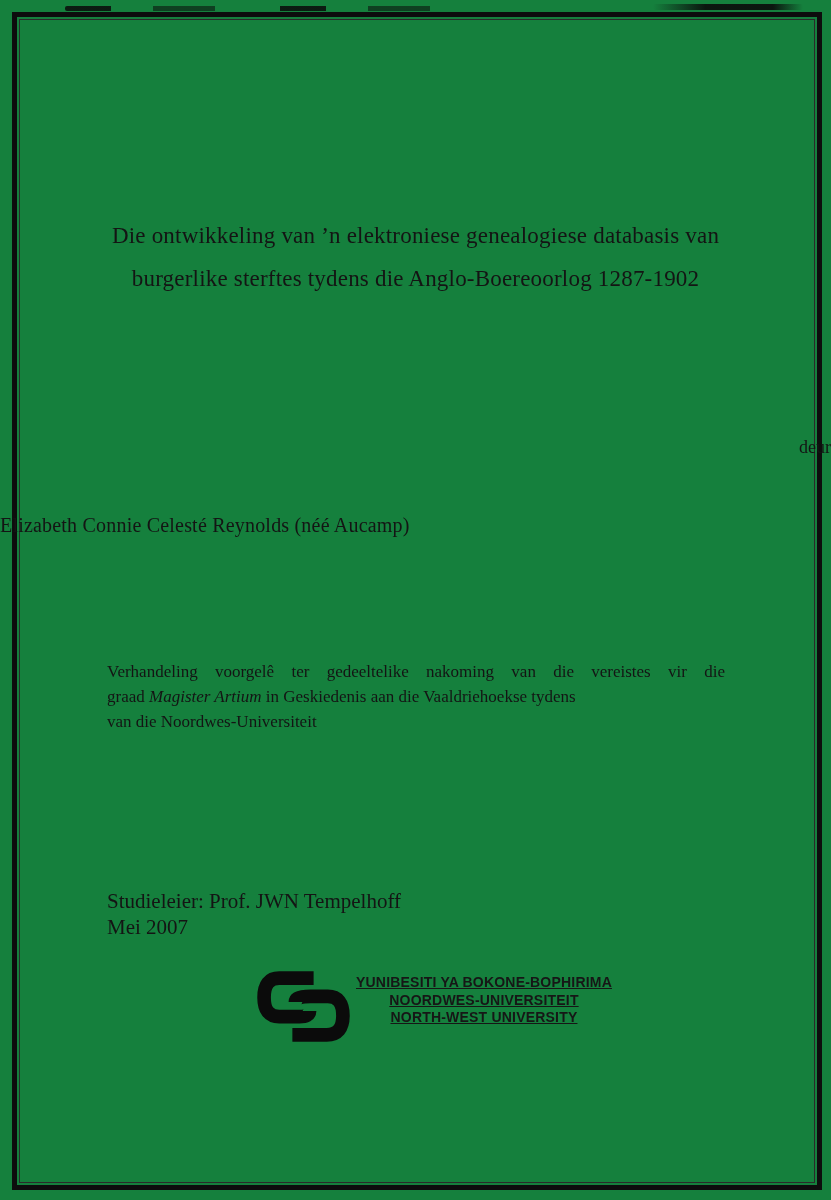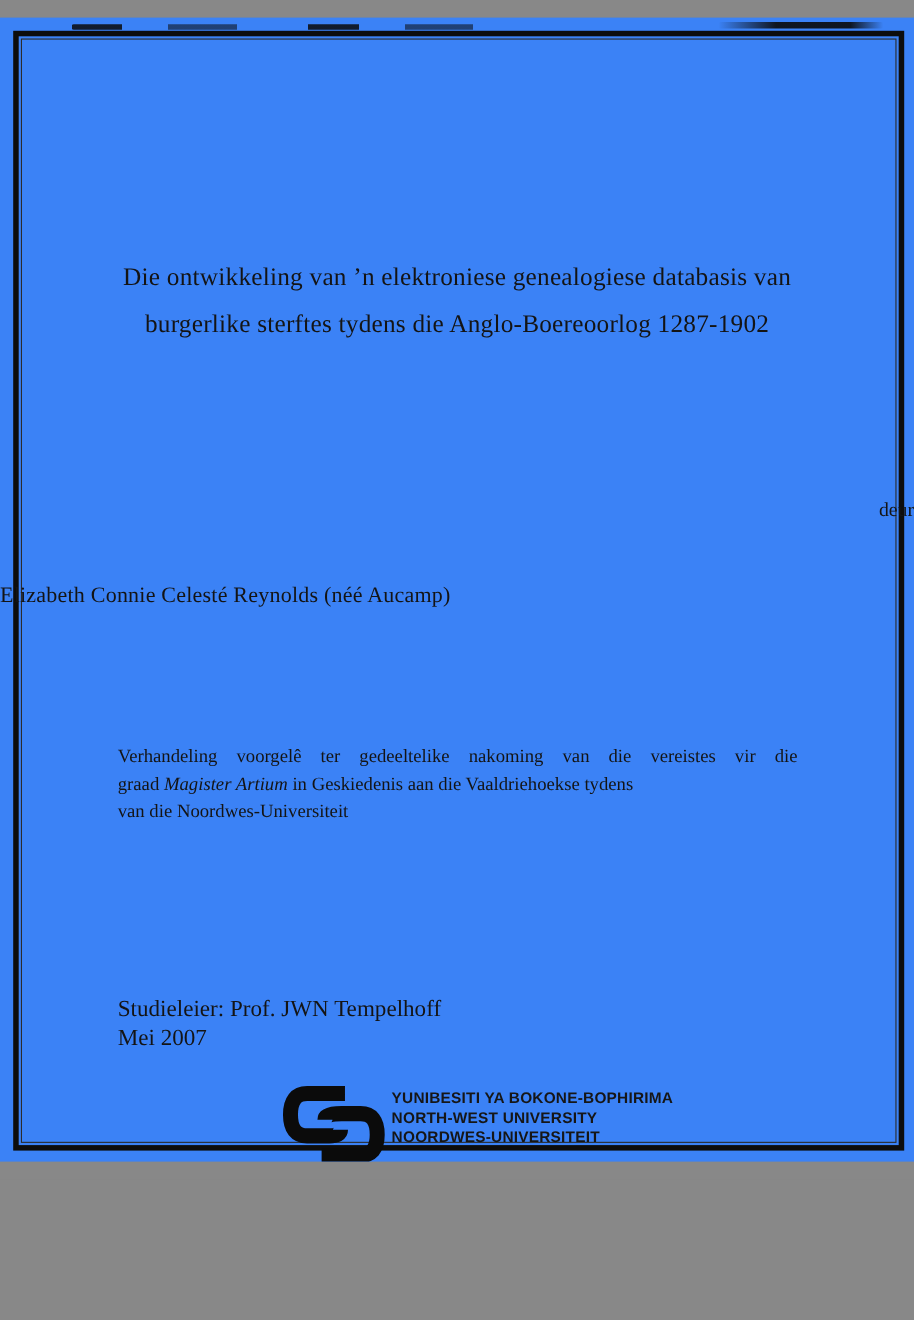--- a/index.html
+++ b/index.html
@@ -1,21 +1,21 @@
 <!DOCTYPE html>
 <html><head>
 <meta charset="utf-8">
 <style>
   html, body { margin: 0; padding: 0; background: #888; }
   .page {
     position: relative;
     width: 831px;
-    height: 1040px;
-    margin: 16px auto;
-    background: #3b82f6;
+    height: 1200px;
+    margin: 0 auto;
+    background: #15803d;
     font-family: "Liberation Serif", serif;
     color: #141414;
     overflow: hidden;
   }
   
   .frame {
     position: absolute;
     top: 12px; left: 12px; right: 9px; bottom: 10px;
     border: 5px solid #0d0d0d;
     pointer-events: none;
@@ -86,22 +86,24 @@
   }
   .logo-mark { width: 93px; height: 71px; flex: 0 0 auto; }
   .logo-text {
     margin-left: 6px;
     margin-top: 3px;
     font-family: "Liberation Sans", sans-serif;
     font-weight: 700;
     font-size: 14px;
     line-height: 17.5px;
     letter-spacing: 0.2px;
+    text-align: center;
     color: #161616;
     white-space: nowrap;
+    text-decoration: underline;
   }
 </style>
 </head>
 <body>
 
 <div class="page">
 
   <div class="smudge-top-left"></div>
   <div class="smudge-top-right"></div>
 
@@ -131,18 +133,18 @@
 
   <div class="logo-block">
     <svg class="logo-mark" viewBox="0 0 184 140" xmlns="http://www.w3.org/2000/svg" aria-hidden="true">
 
       <path d="M 112 14 L 44 14 Q 14 14 14 52 Q 14 90 44 90 L 84 90 Q 104 90 104 79" fill="none" stroke="#0b0b0b" stroke-width="27"></path>
 
       <path d="M 70 126 L 138 126 Q 170 126 170 88 Q 170 50 140 50 L 106 50 Q 76 50 76 61" fill="none" stroke="#0b0b0b" stroke-width="27"></path>
     </svg>
     <div class="logo-text">
       <div>YUNIBESITI YA BOKONE-BOPHIRIMA</div>
+      <div>NOORDWES-UNIVERSITEIT</div>
       <div>NORTH-WEST UNIVERSITY</div>
-      <div>NOORDWES-UNIVERSITEIT</div>
     </div>
   </div>
 
 </div>
 
 </body></html>

